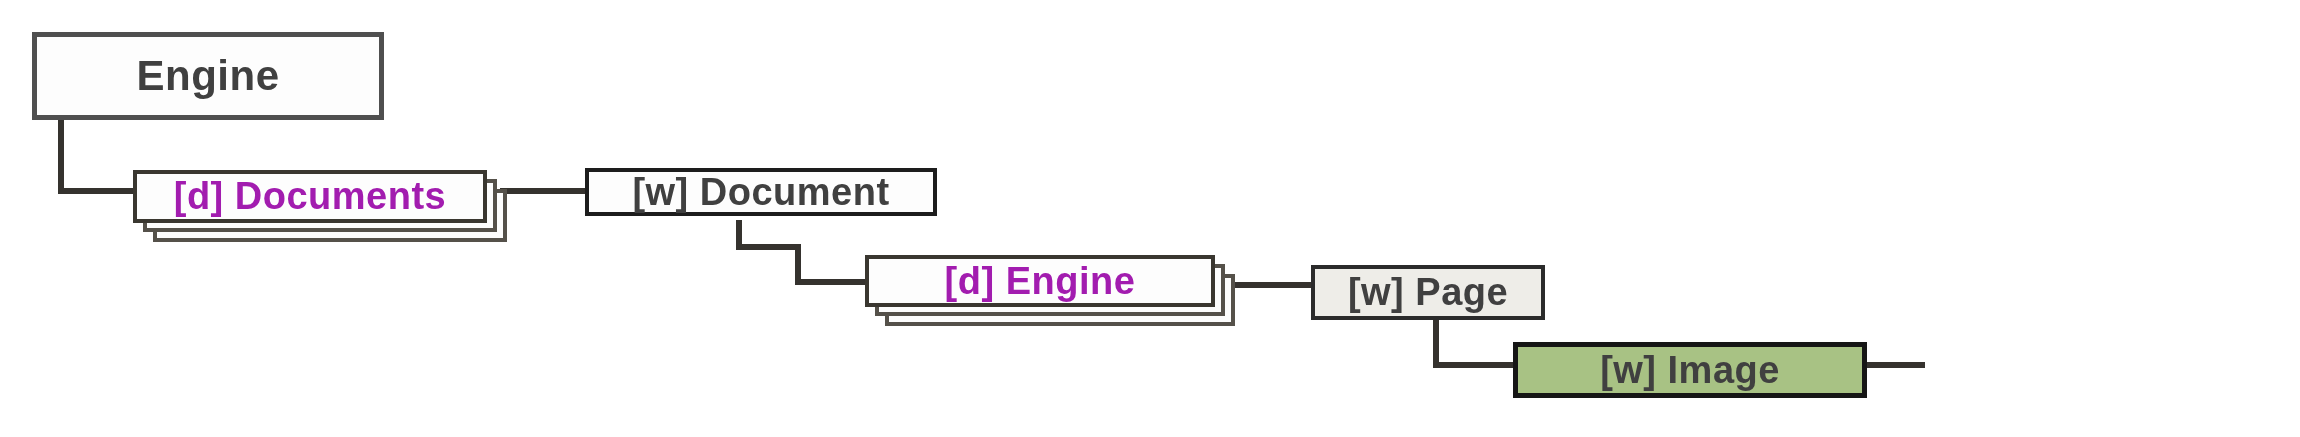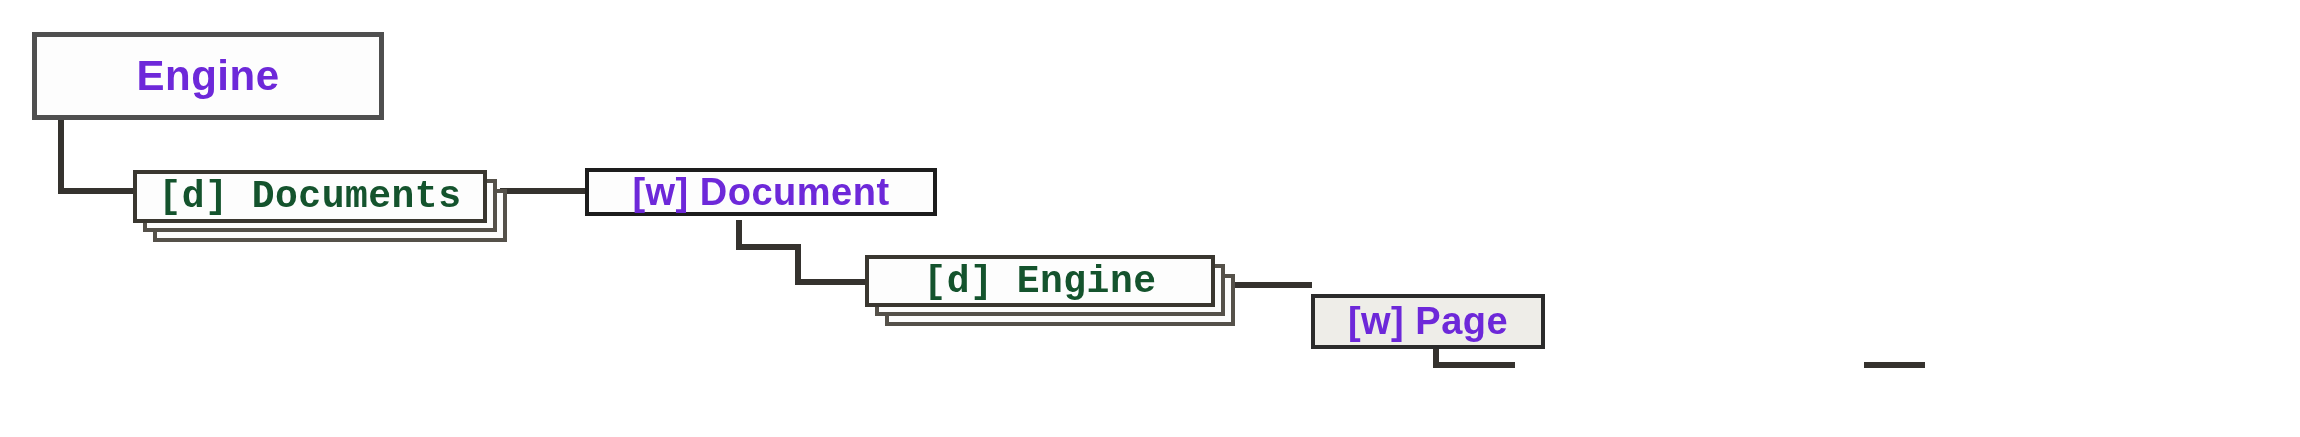--- a/index.html
+++ b/index.html
@@ -19,45 +19,44 @@
   .node {
     position: absolute;
     box-sizing: border-box;
     border: 4px solid #1d1d1d;
     background: #fdfdfd;
     display: flex;
     align-items: center;
     justify-content: center;
     font-weight: 700;
     font-size: 38px;
-    color: #6d28d9;
+    color: #404040;
     letter-spacing: 0.5px;
     white-space: nowrap;
   }
   .node.engine { border-width: 5px; font-size: 42px; }
   .node.thickborder { border-width: 5px; }
   
   .stack { position: absolute; }
   .stack .layer {
     position: absolute;
     box-sizing: border-box;
     border: 4px solid #55514a;
     background: #fdfdfd;
   }
   .stack .layer.front {
     border-color: #3a3730;
     display: flex;
     align-items: center;
     justify-content: center;
     font-weight: 700;
     font-size: 38px;
-    color: #14532d;
+    color: #a21caf;
     letter-spacing: 0.5px;
     white-space: nowrap;
-    font-family: Liberation Mono, monospace;
   }
   .label { pointer-events: none; }
 </style>
 </head>
 <body>
 
 <div class="canvas">
 
   <div class="edge v" style="left:58px; top:117px; height:77px;"></div>
   <div class="edge h" style="left:58px; top:188px; width:77px;"></div>
@@ -93,19 +92,22 @@
   </div>
 
   <div class="stack" style="left:865px; top:255px; width:370px; height:71px;">
     <div class="layer" style="left:20px; top:19px; width:350px; height:52px;"></div>
     <div class="layer" style="left:10px; top:9px;  width:350px; height:52px;"></div>
     <div class="layer front" style="left: 0px; top: 0px; width: 350px; height: 52px; background-color: rgb(253, 253, 253); border-color: rgb(58, 55, 48);">
       <span class="label">[d] Engine</span>
     </div>
   </div>
 
-  <div class="node" style="left: 1311px; top: 265px; width: 234px; height: 55px; background-color: rgb(238, 237, 232); border-color: rgb(43, 43, 43); margin-top: 29px;">
+  <div class="node" style="left: 1311px; top: 265px; width: 234px; height: 55px; background-color: rgb(238, 237, 232); border-color: rgb(43, 43, 43);">
     <span class="label">[w] Page</span>
   </div>
 
+  <div class="node thickborder" style="left: 1513px; top: 342px; width: 354px; height: 56px; background-color: rgb(168, 194, 132); border-color: rgb(22, 22, 22);">
+    <span class="label">[w] Image</span>
+  </div>
 
 
 </div>
 
 </body></html>

